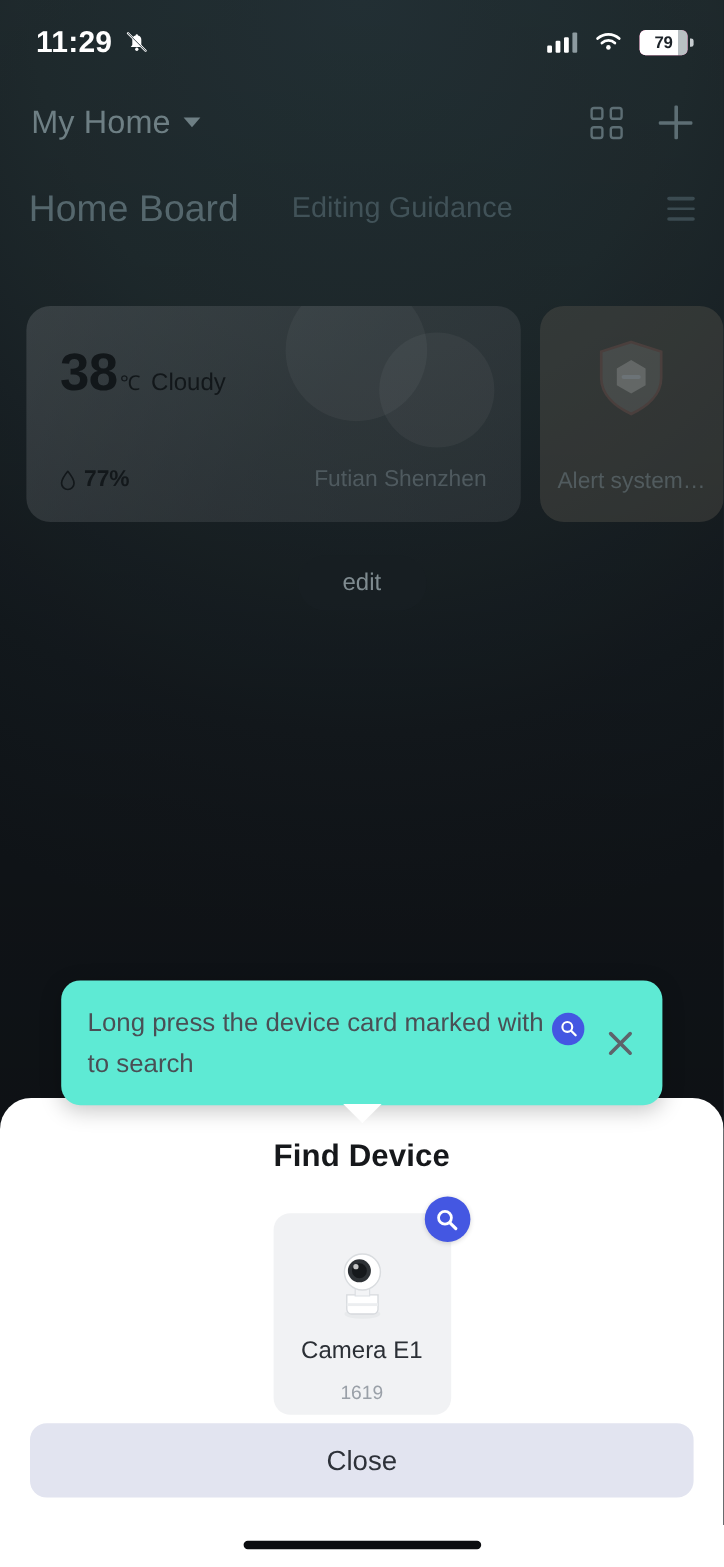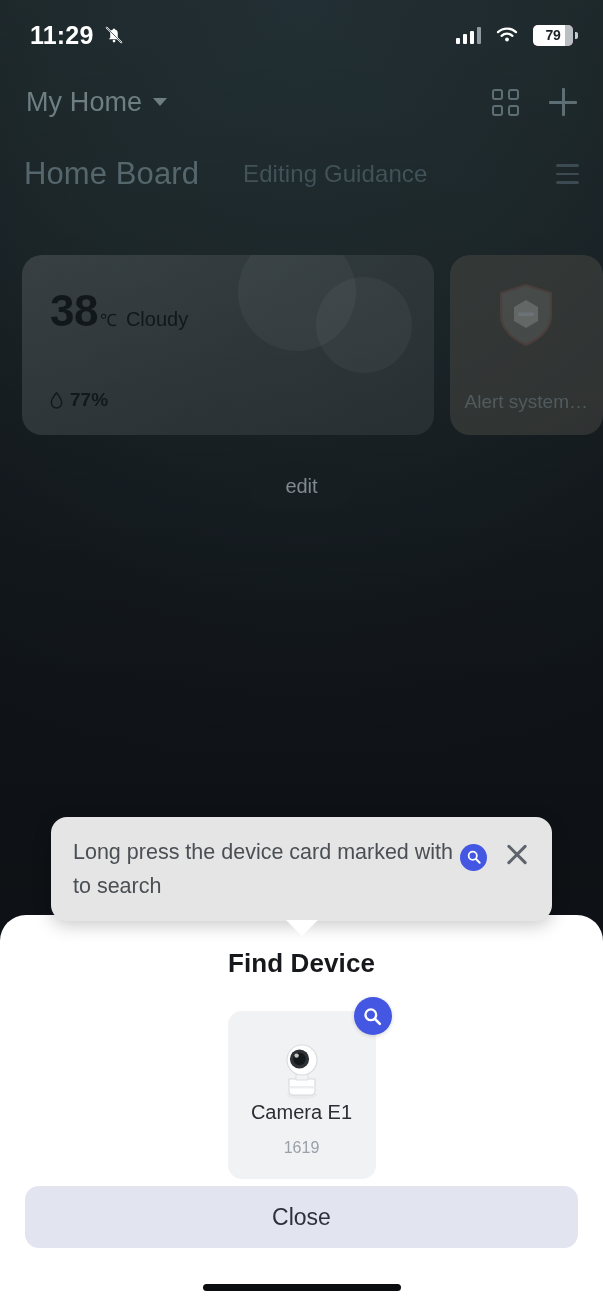--- a/index.html
+++ b/index.html
@@ -146,23 +146,23 @@
     position:absolute; top:463px; left:50%; transform:translateX(-50%);
     width:107px; height:46px; border-radius:23px;
     background:rgba(23,30,34,0.72);
     display:flex; align-items:center; justify-content:center;
     font-size:20px; color:#7f8b90; z-index:3;
   }
 
   
   .tooltip {
     position:absolute; left:51px; top:817px; width:501px;
-    background:#e5e5e5; border-radius:16px;
+    background:#5eead4; border-radius:16px;
     padding:20px 18px 20px 22px;
-    display:flex; align-items:flex-start; gap:10px;
+    display:flex; align-items:center; gap:10px;
     z-index:12;
     box-shadow:0 4px 18px rgba(0,0,0,0.22);
   }
   .tooltip .tip-text {
     flex:1; font-size:21.5px; line-height:1.42; color:#4a4f55;
   }
   .tip-inline-badge {
     display:inline-flex; align-items:center; justify-content:center;
     width:27px; height:27px; border-radius:50%;
     background:#4457e2; vertical-align:-6px; margin:0 1px;
@@ -200,21 +200,21 @@
     background:#f1f2f4;
     display:flex; flex-direction:column; align-items:center;
   }
   .dev-badge {
     position:absolute; right:-16px; top:-14px;
     width:38px; height:38px; border-radius:50%;
     background:#4457e2; display:flex; align-items:center; justify-content:center;
     box-shadow:0 1px 4px rgba(0,0,0,0.16);
   }
   .cam-wrap { margin-top:28px; width:60px; height:62px; }
-  .dev-name { font-size:20px; color:#2b2f35;text-align:right; }
+  .dev-name { margin-top:14px; font-size:20px; color:#2b2f35;text-align:right; }
   .dev-id { margin-top:15px; font-size:16px; color:#9aa0a8; }
 
   .close-btn {
     position:absolute; left:25px; right:25px; bottom:58px;
     height:62px; border-radius:14px;
     background:#e2e4f0; border:none;
     display:flex; align-items:center; justify-content:center;
     font-family:"Liberation Sans", sans-serif;
     font-size:23px; color:#2d3139;
   }
@@ -293,20 +293,21 @@
       <span class="w-unit">℃</span>
       <span class="w-cond">Cloudy</span>
     </div>
     <div class="w-bot">
       <span class="w-hum">
         <svg class="drop-ic" viewBox="0 0 14 18">
           <path d="M7 0.6C7 0.6 1.4 7.4 1.4 11.4A5.6 5.6 0 0 0 12.6 11.4C12.6 7.4 7 0.6 7 0.6z" fill="none" stroke="#13181b" stroke-width="1.5"></path>
         </svg>
         <span>77%</span>
       </span>
+      <span class="w-loc">Futian Shenzhen</span>
     </div>
   </div>
 
   <div class="alert-card">
     <svg class="shield" viewBox="0 0 58 64">
       <path d="M29 2 L54 10 V32 C54 46 42 56 29 62 C16 56 4 46 4 32 V10 Z" fill="rgba(255,255,255,0.10)" stroke="#4a3f3d" stroke-width="2.2"></path>
       <path d="M29 17 L41 24 V38 L29 45 L17 38 V24 Z" fill="rgba(255,255,255,0.16)"></path>
       <rect x="21" y="29.5" width="16" height="3.4" rx="1.7" fill="#6c7377"></rect>
     </svg>
     <span class="alert-label">Alert system…</span>

